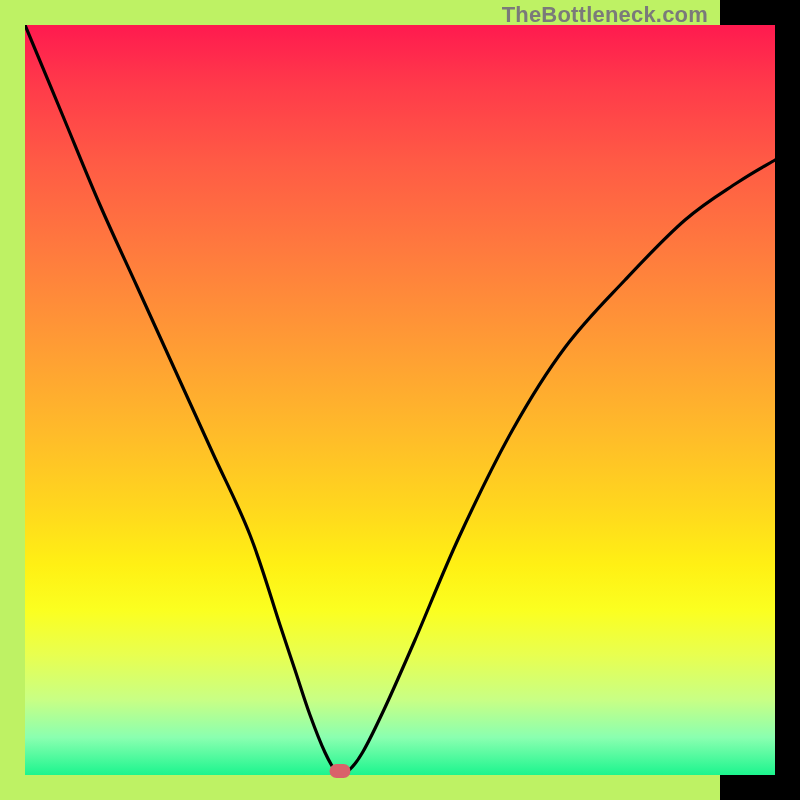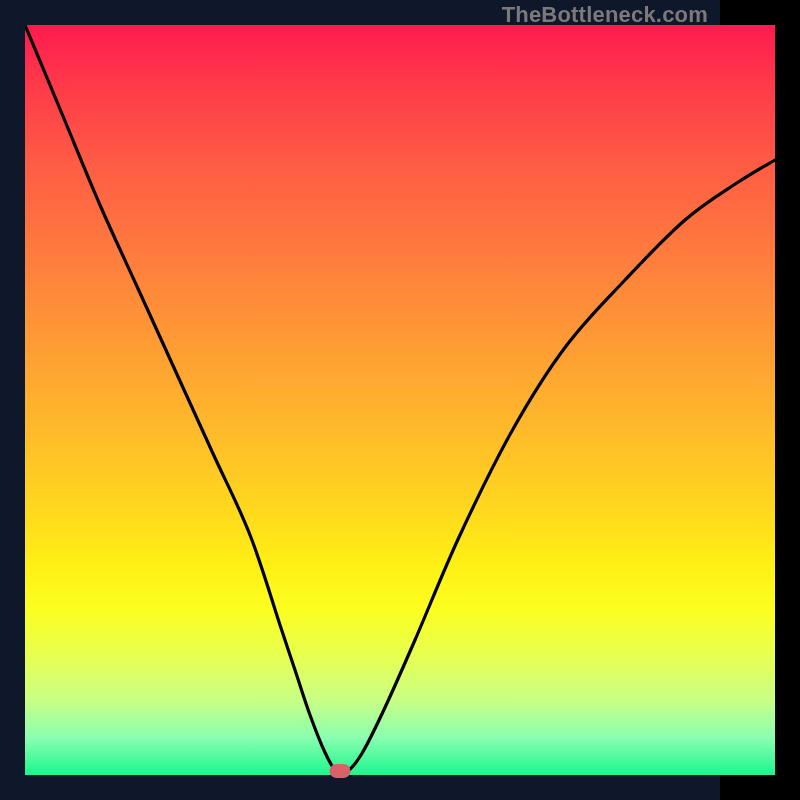--- a/index.html
+++ b/index.html
@@ -9,21 +9,21 @@
     height: 800px;
     background: #000;
     overflow: hidden;
   }
   .frame {
     position: absolute;
     left: 0;
     top: 0;
     width: 720px;
     height: 800px;
-    background: #0f172a;
+    background: #bef264;
   }
   .plot {
     position: absolute;
     left: 25px;
     top: 25px;
     width: 750px;
     height: 750px;
     background: linear-gradient(to bottom,
       #ff1a4f 0%,
       #ff3a4a 8%,

